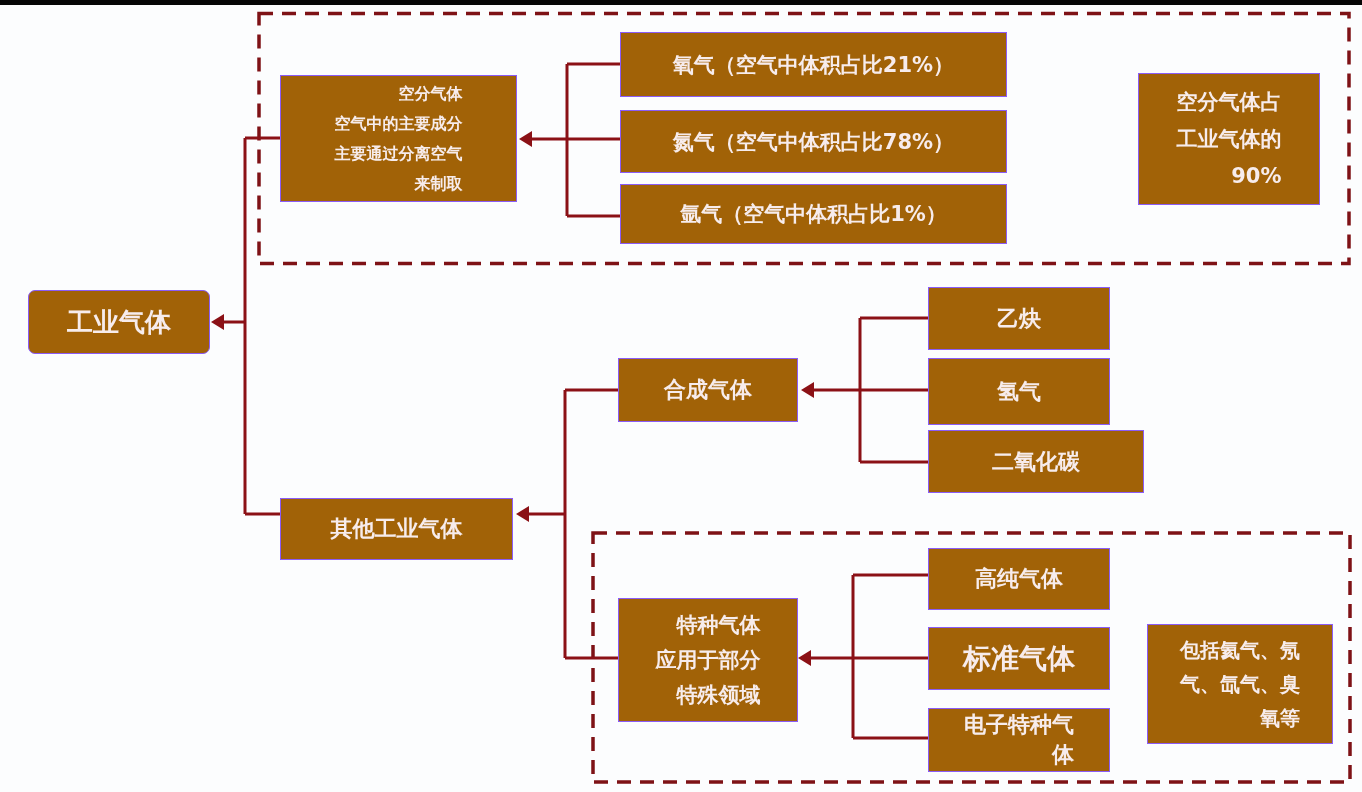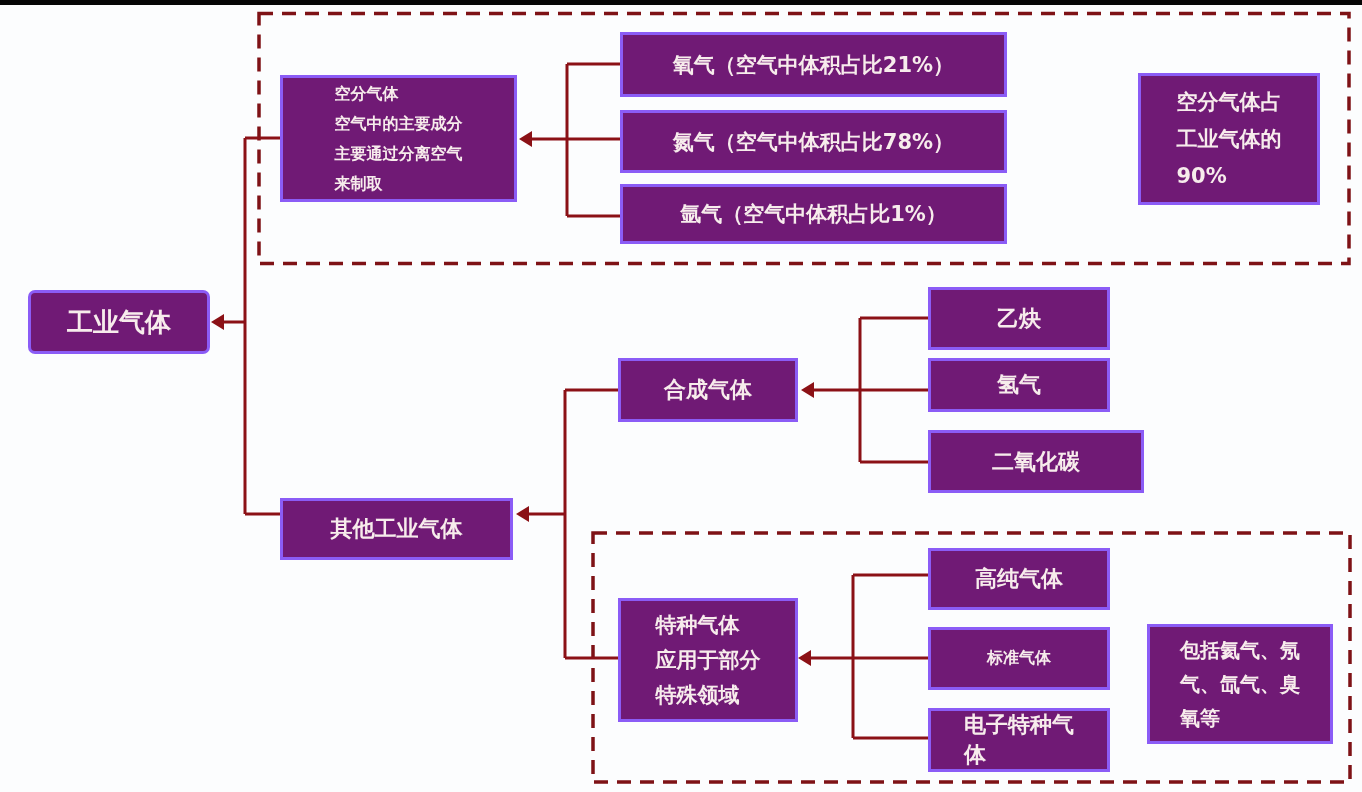--- a/index.html
+++ b/index.html
@@ -14,30 +14,30 @@
     position:absolute; left:0; top:0;
     width:1362px; height:5px;
     background:#060606;
   }
   .wires {
     position:absolute; left:0; top:0;
     width:1362px; height:792px;
   }
   .node {
     position:absolute;
-    background:#701a75;
+    background:#a16207;
     color:#F7ECEC;
     font-weight:bold;
     display:flex;
     align-items:center;
     justify-content:center;
-    text-align:left;
+    text-align:right;
     white-space:pre-line;
     box-sizing:border-box;
-    border:3px solid #8b5cf6;
+    border:1px solid #8b5cf6;
   }
 </style>
 </head>
 <body>
 
 <div class="stage">
 
   <div class="topbar"></div>
 
   <svg class="wires" viewBox="0 0 1362 792">
@@ -94,31 +94,31 @@
   <div class="node" style="left:1138px; top:73px; width:182px; height:132px; font-size:21px; line-height:37px;">空分气体占
 工业气体的
 90%</div>
 
   <div class="node" style="left:280px; top:498px; width:233px; height:62px; font-size:22px;">其他工业气体</div>
 
   <div class="node" style="left:618px; top:358px; width:180px; height:64px; font-size:22px;">合成气体</div>
 
   <div class="node" style="left:928px; top:287px; width:182px; height:63px; font-size:22px;">乙炔</div>
 
-  <div class="node" style="left:928px; top:358px; width:182px; height:54px; font-size:22px;">氢气</div>
+  <div class="node" style="left:928px; top:358px; width:182px; height:67px; font-size:22px;">氢气</div>
 
   <div class="node" style="left:928px; top:430px; width:216px; height:63px; font-size:22px;">二氧化碳</div>
 
   <div class="node" style="left:618px; top:598px; width:180px; height:124px; font-size:21px; line-height:35px;">特种气体
 应用于部分
 特殊领域</div>
 
   <div class="node" style="left:928px; top:548px; width:182px; height:62px; font-size:22px;">高纯气体</div>
 
-  <div class="node" style="left:928px; top:627px; width:182px; height:63px; font-size:16px;">标准气体</div>
+  <div class="node" style="left:928px; top:627px; width:182px; height:63px; font-size:28px;">标准气体</div>
 
   <div class="node" style="left:928px; top:708px; width:182px; height:64px; font-size:22px; line-height:30px;">电子特种气
 体</div>
 
   <div class="node" style="left:1147px; top:600px; width:186px; height:120px; font-size:20px; line-height:34px;margin-top:24px;">包括氦气、氖
 气、氙气、臭
 氧等</div>
 
 </div>
 

